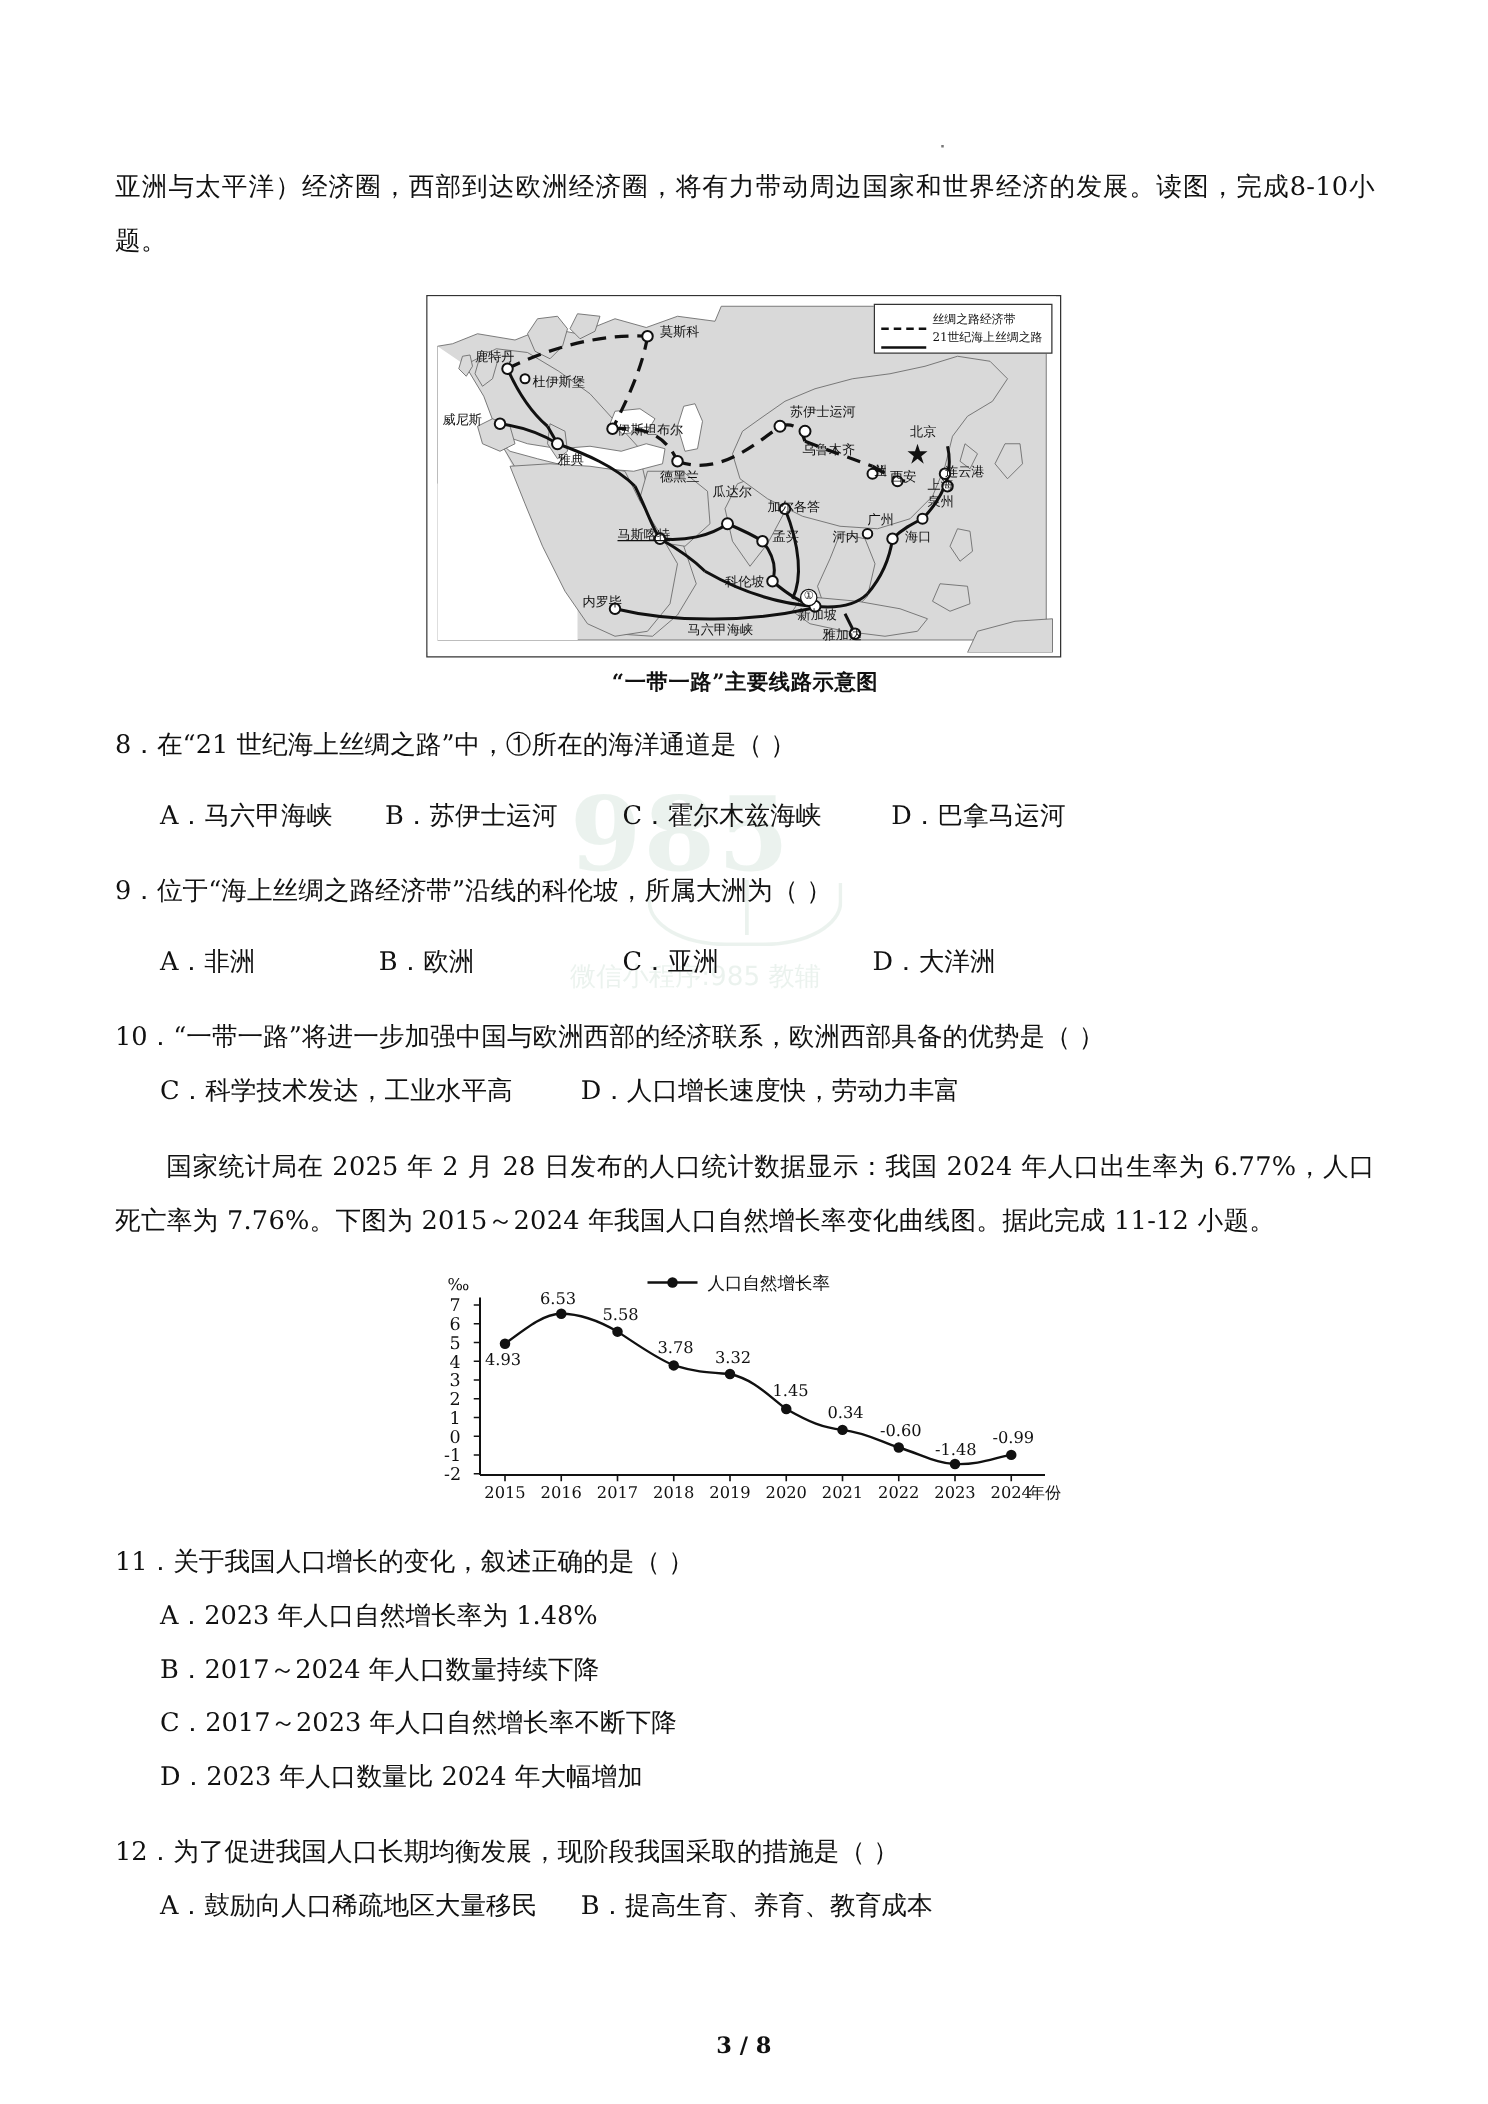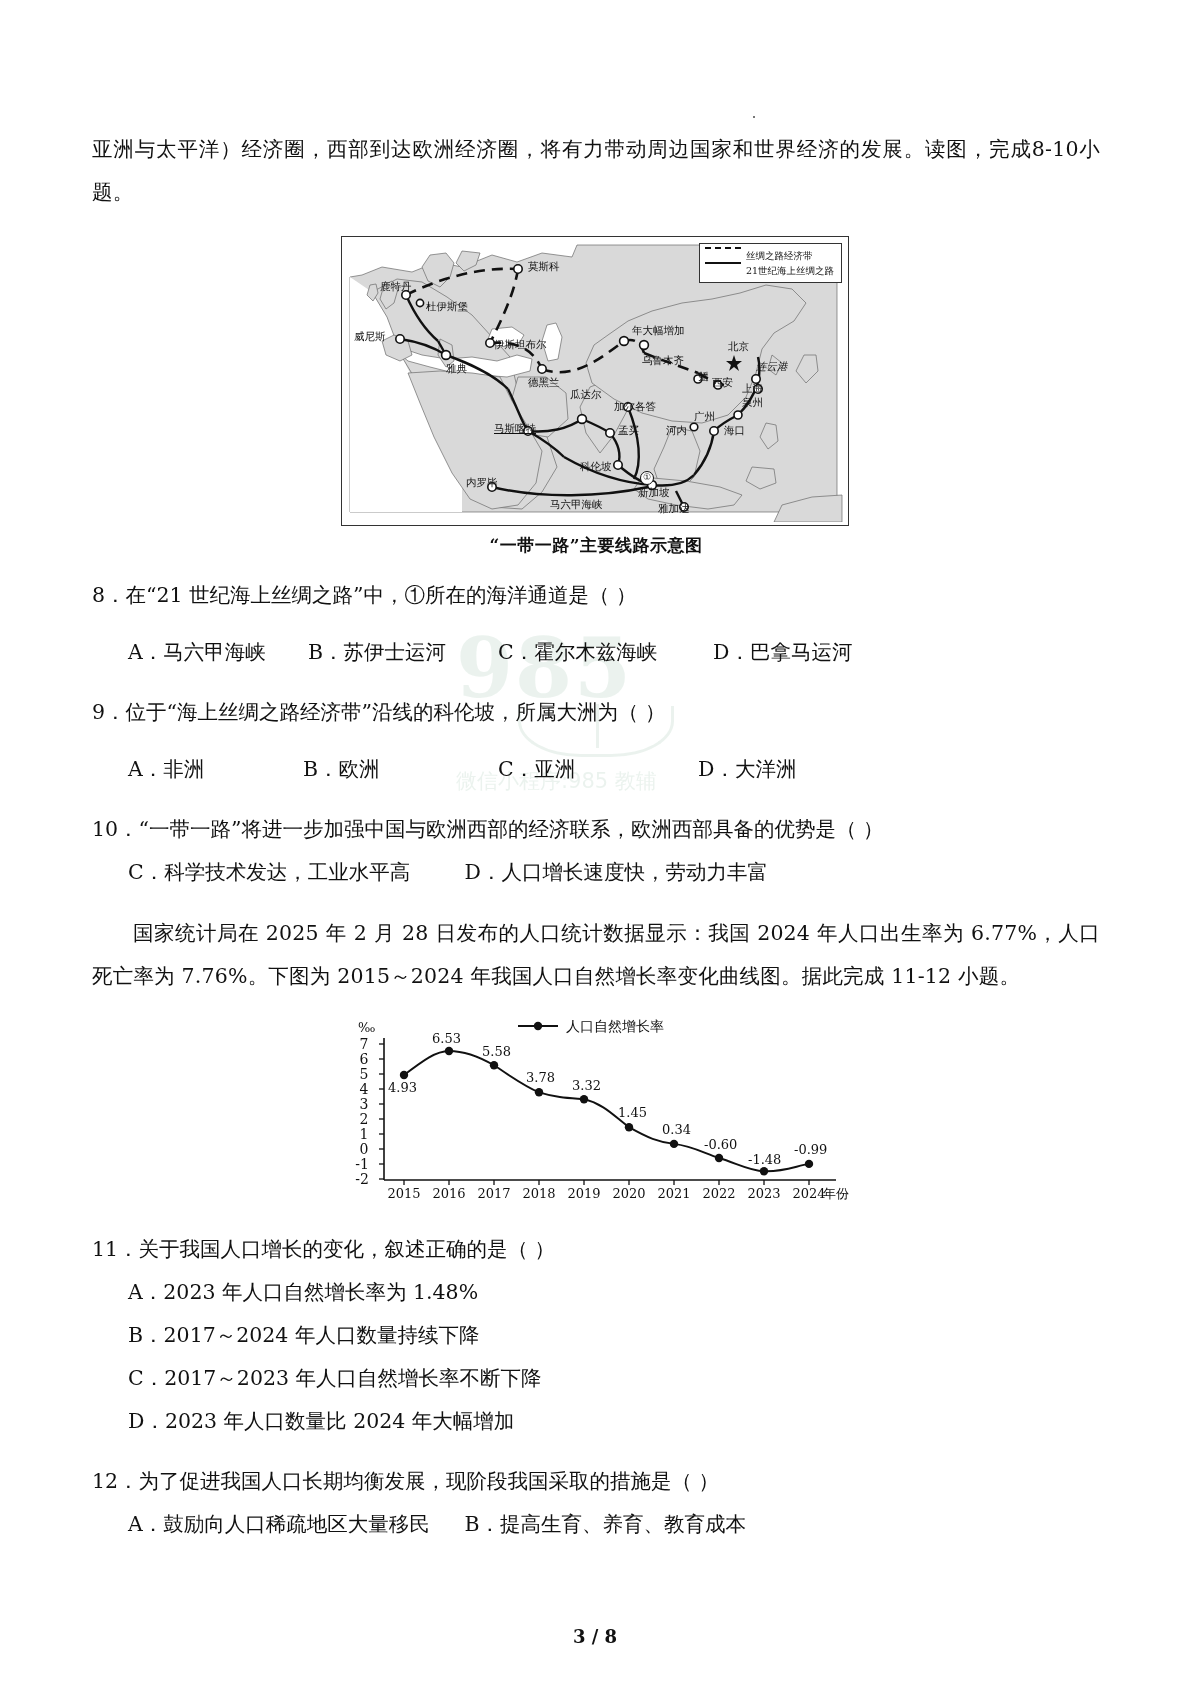--- a/index.html
+++ b/index.html
@@ -96,21 +96,21 @@
   }
   .legend-box{
     position:absolute;
     right:6px;top:6px;
     border:1px solid #333;
     background:#ffffff;
     padding:4px 7px 4px 5px;
     font-size:9.5px;
     line-height:15px;
   }
-  .legend-row{display:flex;align-items:flex-start;gap:5px;}
+  .legend-row{display:flex;align-items:flex-end;gap:5px;}
   .legend-swatch{display:inline-block;width:36px;height:0;position:relative;}
   .legend-swatch i{position:absolute;left:0;top:-1px;width:36px;border-top:2.2px solid #111;}
   .legend-swatch.dashed i{border-top-style:dashed;}
   .circle-num{
     position:absolute;
     width:12px;height:12px;
     border:1.4px solid #111;border-radius:50%;
     font-size:9px;line-height:11px;text-align:center;
     background:#fff;
   }
@@ -328,26 +328,26 @@
         </div>
 
         
         <span class="map-label" style="left:186px;top:24px;">莫斯科</span>
         <span class="map-label" style="left:38px;top:44px;">鹿特丹</span>
         <span class="map-label" style="left:84px;top:64px;">杜伊斯堡</span>
         <span class="map-label" style="left:12px;top:94px;">威尼斯</span>
         <span class="map-label" style="left:104px;top:126px;">雅典</span>
         <span class="map-label" style="left:152px;top:102px;">伊斯坦布尔</span>
         <span class="map-label" style="left:186px;top:140px;">德黑兰</span>
-        <span class="map-label" style="left:290px;top:88px;">年大幅增加</span>
+        <span class="map-label" style="left:290px;top:88px;">苏伊士运河</span>
         <span class="map-label" style="left:300px;top:118px;">乌鲁木齐</span>
         <span class="map-label vert" style="left:356px;top:126px;">兰州</span>
         <span class="map-label" style="left:370px;top:140px;">西安</span>
         <span class="map-label" style="left:386px;top:104px;">北京</span>
-        <span class="map-label" style="left:414px;top:124px;font-style:italic;">连云港</span>
+        <span class="map-label" style="left:414px;top:136px;">连云港</span>
         <span class="map-label" style="left:400px;top:146px;">上海</span>
         <span class="map-label" style="left:400px;top:160px;">泉州</span>
         <span class="map-label" style="left:352px;top:174px;">广州</span>
         <span class="map-label" style="left:382px;top:188px;">海口</span>
         <span class="map-label" style="left:324px;top:188px;">河内</span>
         <span class="map-label" style="left:228px;top:152px;">瓜达尔</span>
         <span class="map-label" style="left:152px;top:186px;text-decoration:underline;">马斯喀特</span>
         <span class="map-label" style="left:272px;top:164px;">加尔各答</span>
         <span class="map-label" style="left:276px;top:188px;">孟买</span>
         <span class="map-label" style="left:238px;top:224px;">科伦坡</span>

